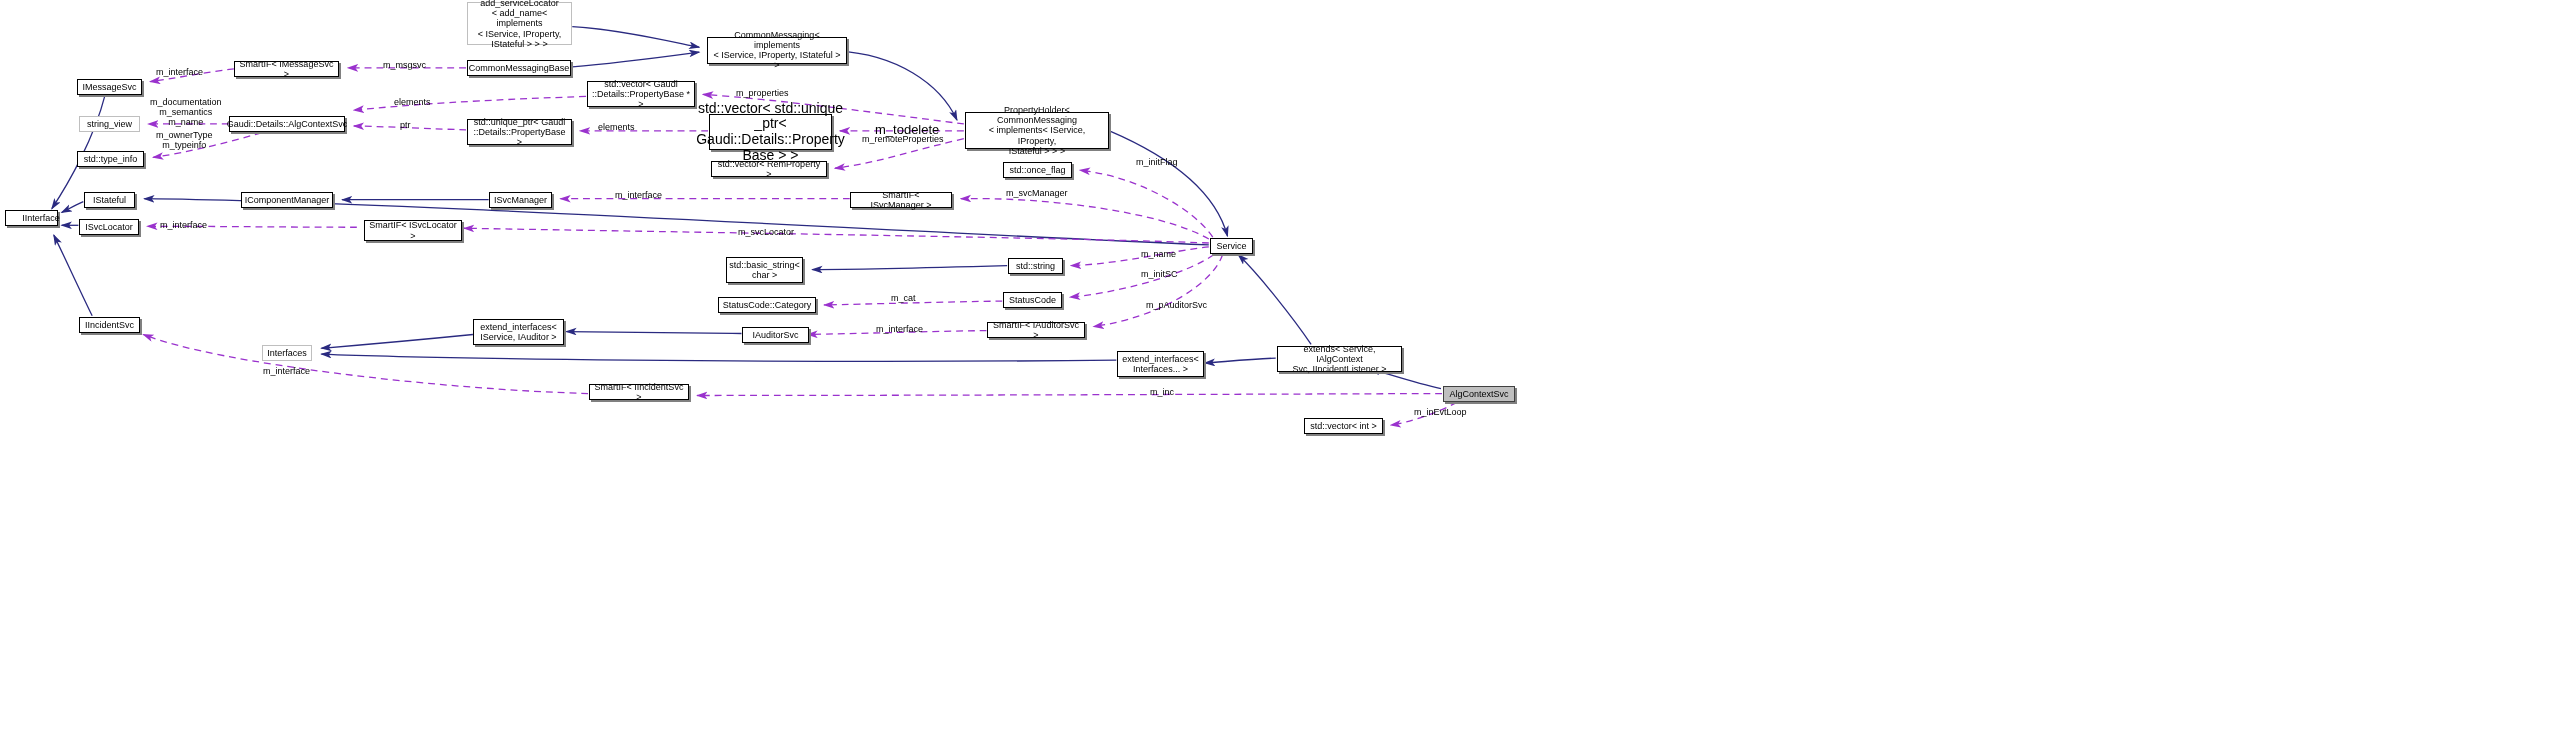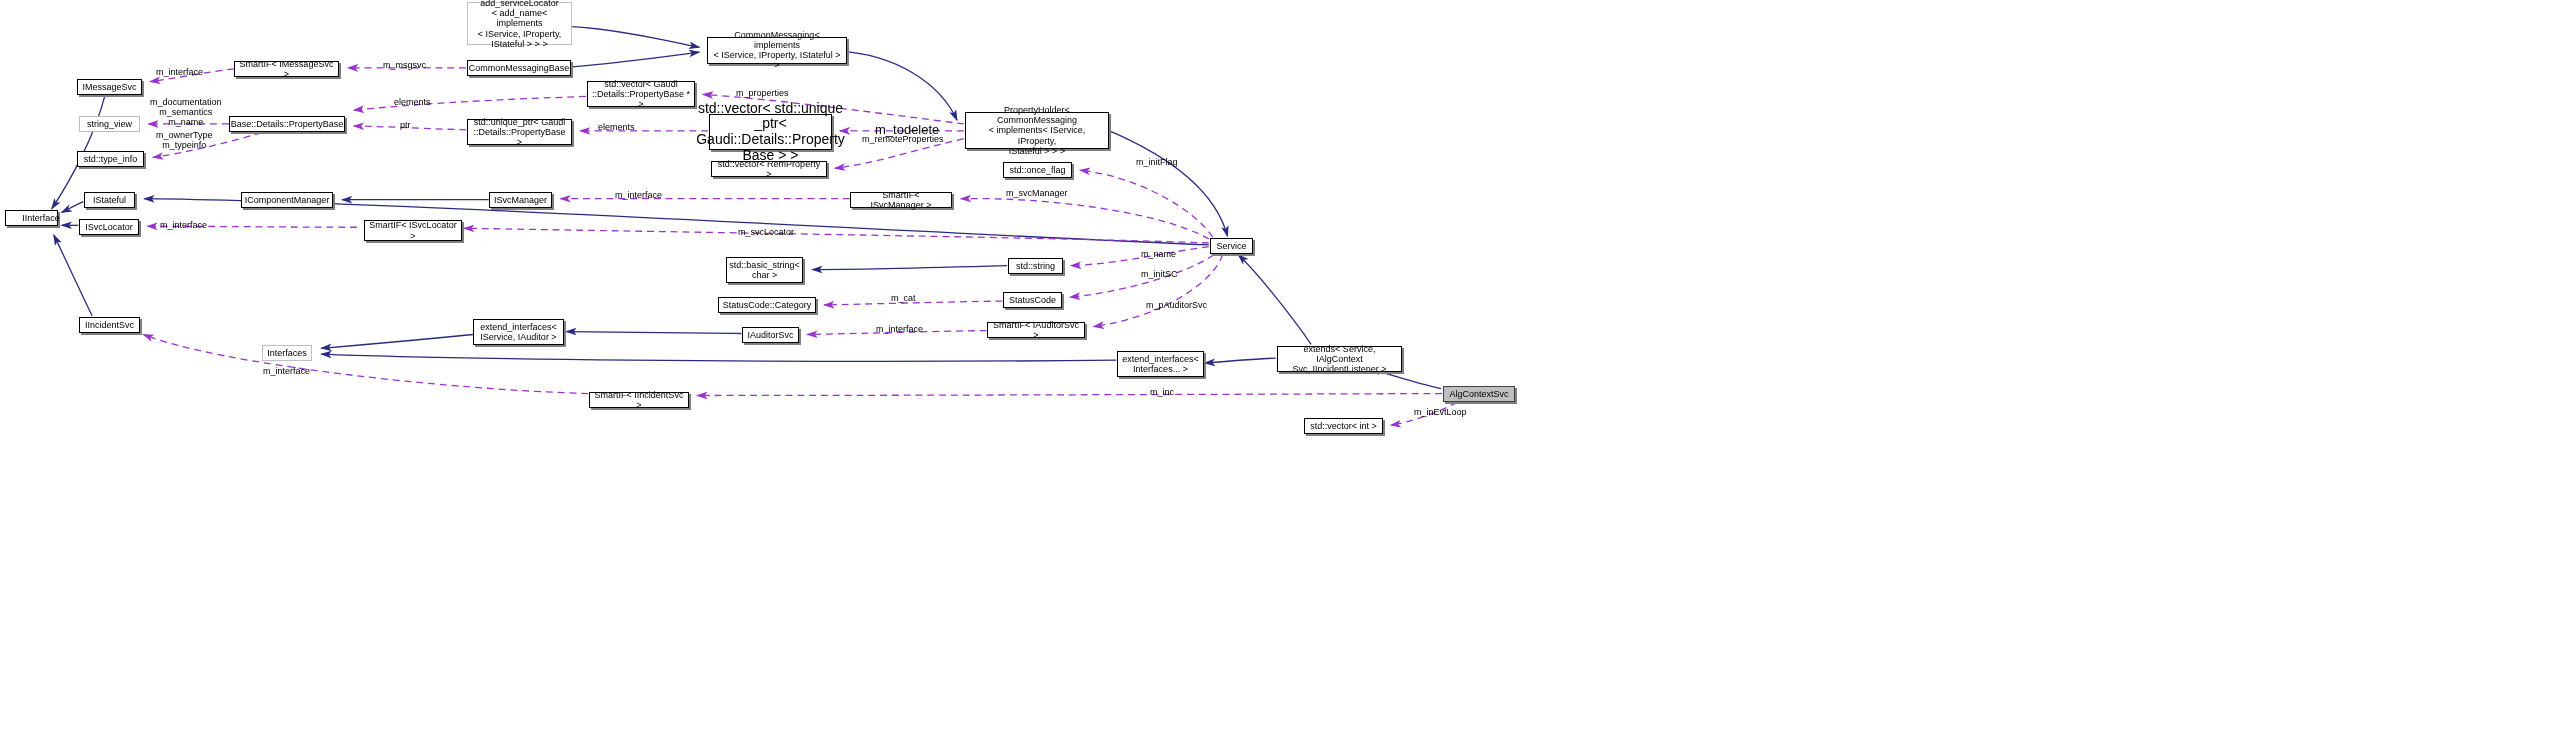--- a/index.html
+++ b/index.html
@@ -148,21 +148,21 @@
 &lt; IService, IProperty,
 IStateful &gt; &gt; &gt;</div>
     <div class="node shadow" style="left: 707px; top: 37px; width: 140px; height: 26.6px; font-size: 9px;">CommonMessaging&lt; implements
 &lt; IService, IProperty, IStateful &gt; &gt;</div>
     <div class="node shadow" style="left: 234px; top: 61px; width: 105px; height: 15.7px; font-size: 9px;">SmartIF&lt; IMessageSvc &gt;</div>
     <div class="node shadow" style="left: 467px; top: 60px; width: 104px; height: 15.7px; font-size: 9px;">CommonMessagingBase</div>
     <div class="node shadow" style="left: 77px; top: 79px; width: 65px; height: 15.7px; font-size: 9px;">IMessageSvc</div>
     <div class="node shadow" style="left: 587px; top: 81px; width: 108px; height: 25.6px; font-size: 9px;">std::vector&lt; Gaudi
 ::Details::PropertyBase * &gt;</div>
     <div class="node light" style="left: 79px; top: 116px; width: 61px; height: 15.7px; font-size: 9px;">string_view</div>
-    <div class="node shadow" style="left: 229px; top: 116px; width: 116px; height: 15.7px; font-size: 9px;">Base::Details::PropertyBase</div>
+    <div class="node shadow" style="left: 229px; top: 116px; width: 116px; height: 15.7px; font-size: 9px;">Gaudi::Details::AlgContextSvc</div>
     <div class="node shadow" style="left: 467px; top: 119px; width: 105px; height: 25.6px; font-size: 9px;">std::unique_ptr&lt; Gaudi
 ::Details::PropertyBase &gt;</div>
     <div class="node shadow" style="left: 709px; top: 114px; width: 123px; height: 36px; font-size: 14px;">std::vector&lt; std::unique
 _ptr&lt; Gaudi::Details::Property
 Base &gt; &gt;</div>
     <div class="node shadow" style="left: 965px; top: 112px; width: 144px; height: 37px; font-size: 9px;">PropertyHolder&lt; CommonMessaging
 &lt; implements&lt; IService, IProperty,
 IStateful &gt; &gt; &gt;</div>
     <div class="node shadow" style="left: 77px; top: 151px; width: 67px; height: 15.7px; font-size: 9px;">std::type_info</div>
     <div class="node shadow" style="left: 711px; top: 161px; width: 116px; height: 15.7px; font-size: 9px;">std::vector&lt; RemProperty &gt;</div>
@@ -177,28 +177,28 @@
     <div class="node shadow" style="left: 1210px; top: 238px; width: 43px; height: 15.7px; font-size: 9px;">Service</div>
     <div class="node shadow" style="left: 726px; top: 257px; width: 77px; height: 25.6px; font-size: 9px;">std::basic_string&lt;
 char &gt;</div>
     <div class="node shadow" style="left: 1008px; top: 258px; width: 55px; height: 15.7px; font-size: 9px;">std::string</div>
     <div class="node shadow" style="left: 718px; top: 297px; width: 98px; height: 15.7px; font-size: 9px;">StatusCode::Category</div>
     <div class="node shadow" style="left: 1003px; top: 292px; width: 59px; height: 15.7px; font-size: 9px;">StatusCode</div>
     <div class="node shadow" style="left: 79px; top: 317px; width: 61px; height: 15.7px; font-size: 9px;">IIncidentSvc</div>
     <div class="node shadow" style="left: 473px; top: 319px; width: 91px; height: 25.6px; font-size: 9px;">extend_interfaces&lt;
 IService, IAuditor &gt;</div>
     <div class="node light" style="left: 262px; top: 345px; width: 50px; height: 15.7px; font-size: 9px;">Interfaces</div>
-    <div class="node shadow" style="left: 742px; top: 327px; width: 57px; height: 15.7px; font-size: 9px; text-align: center;">IAuditorSvc</div>
+    <div class="node shadow" style="left: 742px; top: 327px; width: 67px; height: 15.7px; font-size: 9px; text-align: center;">IAuditorSvc</div>
     <div class="node shadow" style="left: 987px; top: 322px; width: 98px; height: 15.7px; font-size: 9px;">SmartIF&lt; IAuditorSvc &gt;</div>
     <div class="node shadow" style="left: 1117px; top: 351px; width: 87px; height: 25.6px; font-size: 9px;">extend_interfaces&lt;
 Interfaces... &gt;</div>
     <div class="node shadow" style="left: 1277px; top: 346px; width: 125px; height: 25.6px; font-size: 9px;">extends&lt; Service, IAlgContext
 Svc, IIncidentListener &gt;</div>
     <div class="node highlight" style="left: 1443px; top: 386px; width: 72px; height: 15.7px; font-size: 9px;">AlgContextSvc</div>
-    <div class="node shadow" style="left: 589px; top: 392px; width: 100px; height: 15.7px; font-size: 9px;">SmartIF&lt; IIncidentSvc &gt;</div>
+    <div class="node shadow" style="left: 589px; top: 384px; width: 100px; height: 15.7px; font-size: 9px;">SmartIF&lt; IIncidentSvc &gt;</div>
     <div class="node shadow" style="left: 1304px; top: 418px; width: 79px; height: 15.7px; font-size: 9px;">std::vector&lt; int &gt;</div>
     <div class="elabel" style="left: 156px; top: 67px; font-size: 9px;">m_interface</div>
     <div class="elabel" style="left: 383px; top: 60px; font-size: 9px;">m_msgsvc</div>
     <div class="elabel" style="left: 736px; top: 88px; font-size: 9px;">m_properties</div>
     <div class="elabel" style="left: 394px; top: 97px; font-size: 9px;">elements</div>
     <div class="elabel" style="left: 150px; top: 97px; font-size: 9px;">m_documentation
 m_semantics
 m_name</div>
     <div class="elabel" style="left: 598px; top: 122px; font-size: 9px;">elements</div>
     <div class="elabel" style="left: 400px; top: 120px; font-size: 9px;">ptr</div>

